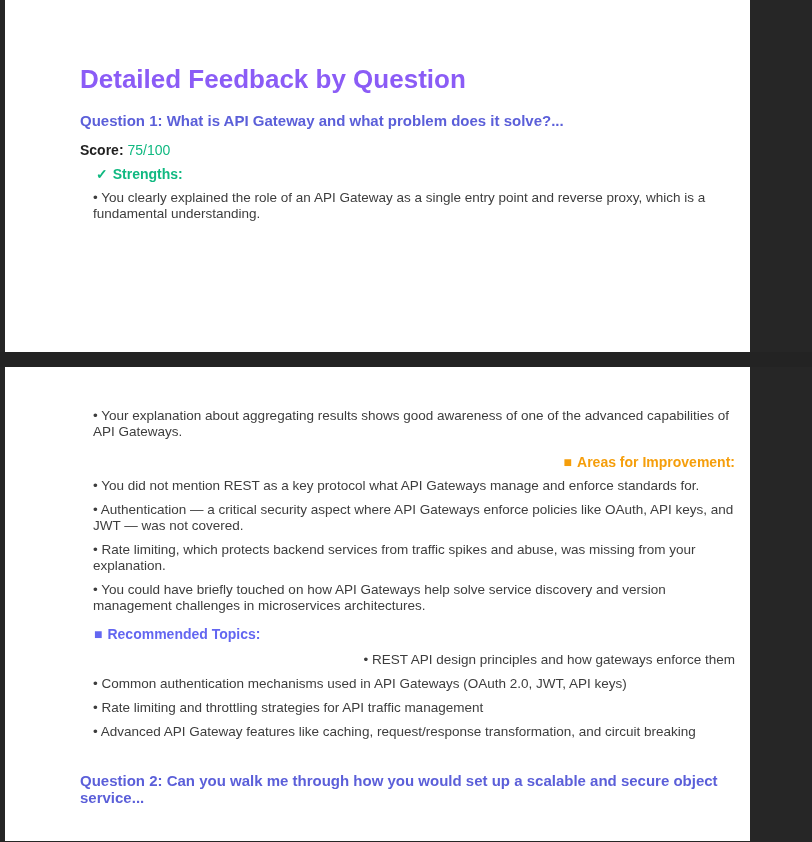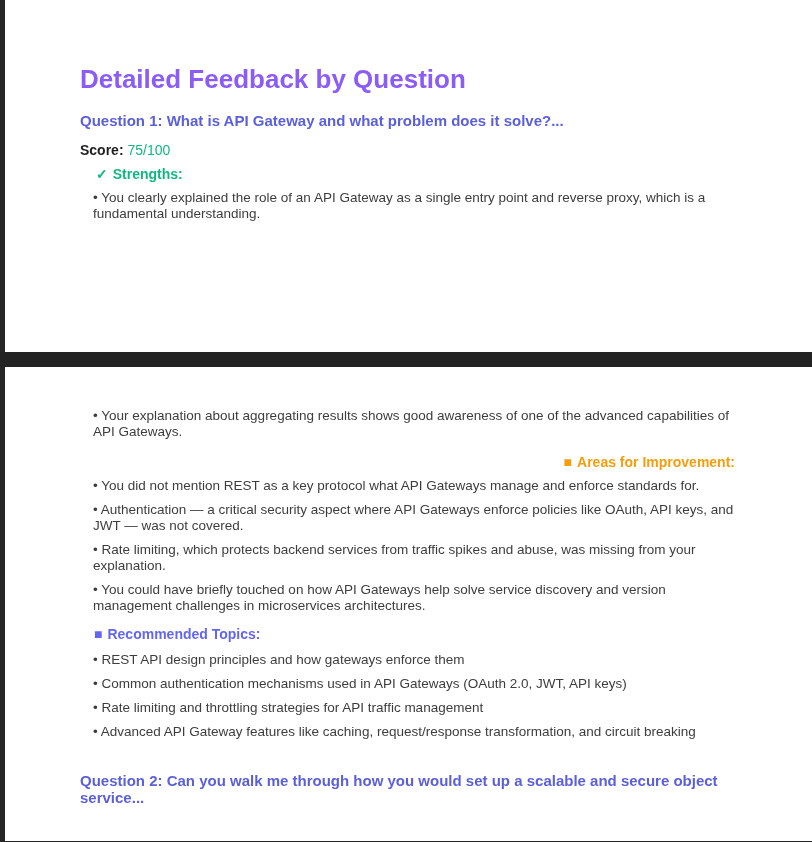--- a/index.html
+++ b/index.html
@@ -7,21 +7,21 @@
     margin: 0; padding: 0;
     width: 812px; height: 842px;
     overflow: hidden;
     background: #262626;
     font-family: "Liberation Sans", sans-serif;
   }
   .viewport { position: relative; width: 812px; height: 842px; }
   .page {
     position: absolute;
     left: 5px;
-    width: 807px;
+    width: 745px;
     background: #ffffff;
   }
   .page-1 { top: 0; height: 352px; }
   .page-2 { top: 367px; height: 474px; }
   .page-gap {
     position: absolute;
     left: 0; top: 352px;
     width: 812px; height: 15px;
     background: #232323;
   }
@@ -57,21 +57,21 @@
 
   h3.section {
     margin: 0;
     font-size: 14px;
     line-height: 1.1;
     font-weight: bold;
   }
   h3.strengths   { color: #10b981; margin: 9px  0 0 16px; }
   h3.improvements{ color: #f59e0b; margin: 15px 0 0 14px; text-align: right; }
   h3.topics      { color: #6366f1; margin: 13px 0 0 14px; }
-  h3.topics + .bullet { margin-top: 9px; }
+  h3.topics + .bullet { margin-top: 9px; text-align: right; }
   .icon { margin-right: 5px; }
 
   p.bullet {
     margin: 8px 0 0 13px;
     font-size: 13.5px;
     line-height: 16px;
     color: #3d3d3d;
   }
   p.bullet::before { content: "• "; }
 </style>

